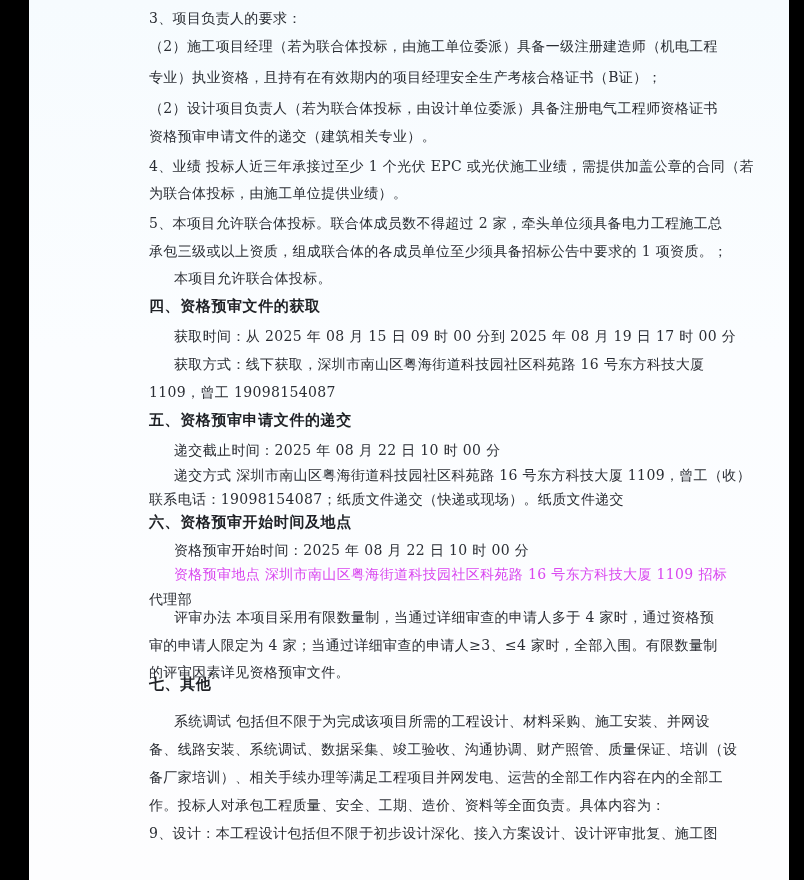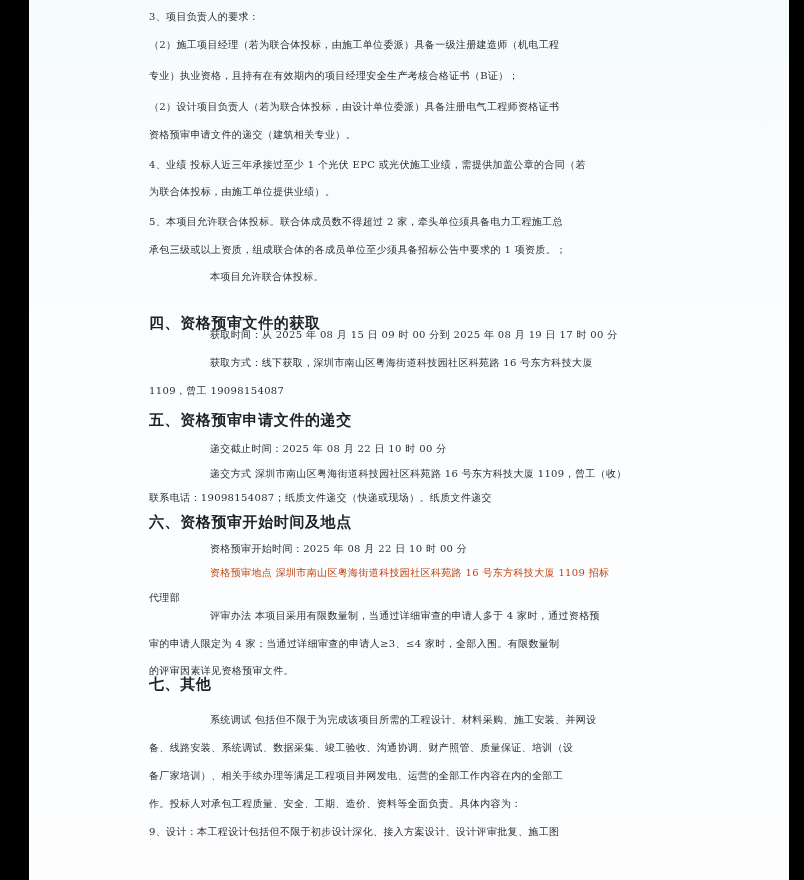--- a/index.html
+++ b/index.html
@@ -8,46 +8,46 @@
     background: #000;
     position: relative;
     font-family: "DejaVu Serif", "Liberation Serif", serif;
   }
   .page {
     position: absolute; left: 29px; top: 0; width: 760px; height: 880px;
     background: linear-gradient(180deg, #f6fbfe 0%, #fbfdff 40%, #fdfdfe 100%);
   }
   .line {
     position: absolute; left: 149px; white-space: nowrap;
-    font-size: 10px; color: #2a2d33; letter-spacing: 0.35px;
+    font-size: 14px; color: #2a2d33; letter-spacing: 0.35px;
   }
-  .indent { left: 174px; margin-left: 36px; }
+  .indent { left: 174px; }
   .heading {
     position: absolute; left: 149px; white-space: nowrap;
     font-size: 15px; font-weight: bold; color: #1f2126; letter-spacing: 0.6px;
   }
-  .tint { color: #c2410c; }
+  .tint { color: #d946ef; }
 </style>
 </head>
 <body>
 
 <div class="page"></div>
 
 <div class="line" style="top:10px">3、项目负责人的要求：</div>
 <div class="line" style="top:38px">（2）施工项目经理（若为联合体投标，由施工单位委派）具备一级注册建造师（机电工程</div>
 <div class="line" style="top:69px">专业）执业资格，且持有在有效期内的项目经理安全生产考核合格证书（B证）；</div>
 <div class="line" style="top:100px">（2）设计项目负责人（若为联合体投标，由设计单位委派）具备注册电气工程师资格证书</div>
 <div class="line" style="top:128px">资格预审申请文件的递交（建筑相关专业）。</div>
 <div class="line" style="top:158px">4、业绩 投标人近三年承接过至少 1 个光伏 EPC 或光伏施工业绩，需提供加盖公章的合同（若</div>
 <div class="line" style="top:185px">为联合体投标，由施工单位提供业绩）。</div>
 <div class="line" style="top:215px">5、本项目允许联合体投标。联合体成员数不得超过 2 家，牵头单位须具备电力工程施工总</div>
 <div class="line" style="top:243px">承包三级或以上资质，组成联合体的各成员单位至少须具备招标公告中要求的 1 项资质。；</div>
 <div class="line indent" style="top:270px">本项目允许联合体投标。</div>
 
-<div class="heading" style="top:314px">四、资格预审文件的获取</div>
+<div class="heading" style="top:297px">四、资格预审文件的获取</div>
 <div class="line indent" style="top:328px">获取时间：从 2025 年 08 月 15 日  09 时 00 分到 2025 年 08 月 19 日  17 时 00 分</div>
 <div class="line indent" style="top:356px">获取方式：线下获取，深圳市南山区粤海街道科技园社区科苑路 16 号东方科技大厦</div>
 <div class="line" style="top:384px">1109，曾工 19098154087</div>
 
 <div class="heading" style="top:411px">五、资格预审申请文件的递交</div>
 <div class="line indent" style="top:442px">递交截止时间：2025 年 08 月 22 日  10 时 00 分</div>
 <div class="line indent" style="top:467px">递交方式 深圳市南山区粤海街道科技园社区科苑路 16 号东方科技大厦 1109，曾工（收）</div>
 <div class="line" style="top:491px">联系电话：19098154087；纸质文件递交（快递或现场）。纸质文件递交</div>
 
 <div class="heading" style="top:513px">六、资格预审开始时间及地点</div>

